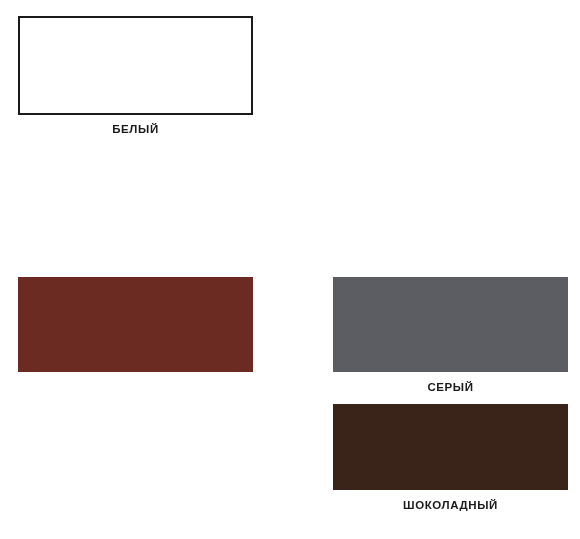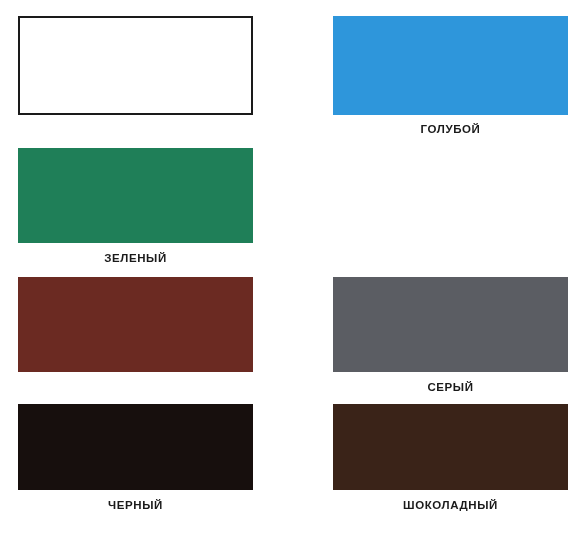--- a/index.html
+++ b/index.html
@@ -76,45 +76,34 @@
   .row-3 .swatch-label { margin-top: 8px; }
   .row-4 .swatch-label { margin-top: 8px; }
 </style>
 </head>
 <body>
 
 <div id="swatch-chart">
 
   <div class="swatch-cell col-left row-1">
     <div class="swatch-chip bordered" style="background: rgb(255, 255, 255); border: 2px solid rgb(26, 26, 26);"></div>
+    <span class="swatch-label">БЕЛЫЙ</span>
   </div>
 
-  <div class="swatch-cell col-right row-1">
-    <div class="swatch-chip" style="background: rgb(46, 150, 219);"></div>
-    <span class="swatch-label">ГОЛУБОЙ</span>
-  </div>
 
-  <div class="swatch-cell col-left row-2">
-    <div class="swatch-chip" style="background: rgb(31, 127, 88);"></div>
-    <span class="swatch-label">ЗЕЛЕНЫЙ</span>
-  </div>
 
 
   <div class="swatch-cell col-left row-3">
     <div class="swatch-chip" style="background: rgb(107, 42, 34);"></div>
   </div>
 
   <div class="swatch-cell col-right row-3">
     <div class="swatch-chip" style="background: rgb(91, 93, 99);"></div>
     <span class="swatch-label">СЕРЫЙ</span>
   </div>
 
-  <div class="swatch-cell col-left row-4">
-    <div class="swatch-chip" style="background: rgb(23, 15, 13);"></div>
-    <span class="swatch-label">ЧЕРНЫЙ</span>
-  </div>
 
   <div class="swatch-cell col-right row-4">
     <div class="swatch-chip" style="background: rgb(58, 35, 24);"></div>
     <span class="swatch-label">ШОКОЛАДНЫЙ</span>
   </div>
 
 </div>
 
 </body></html>

